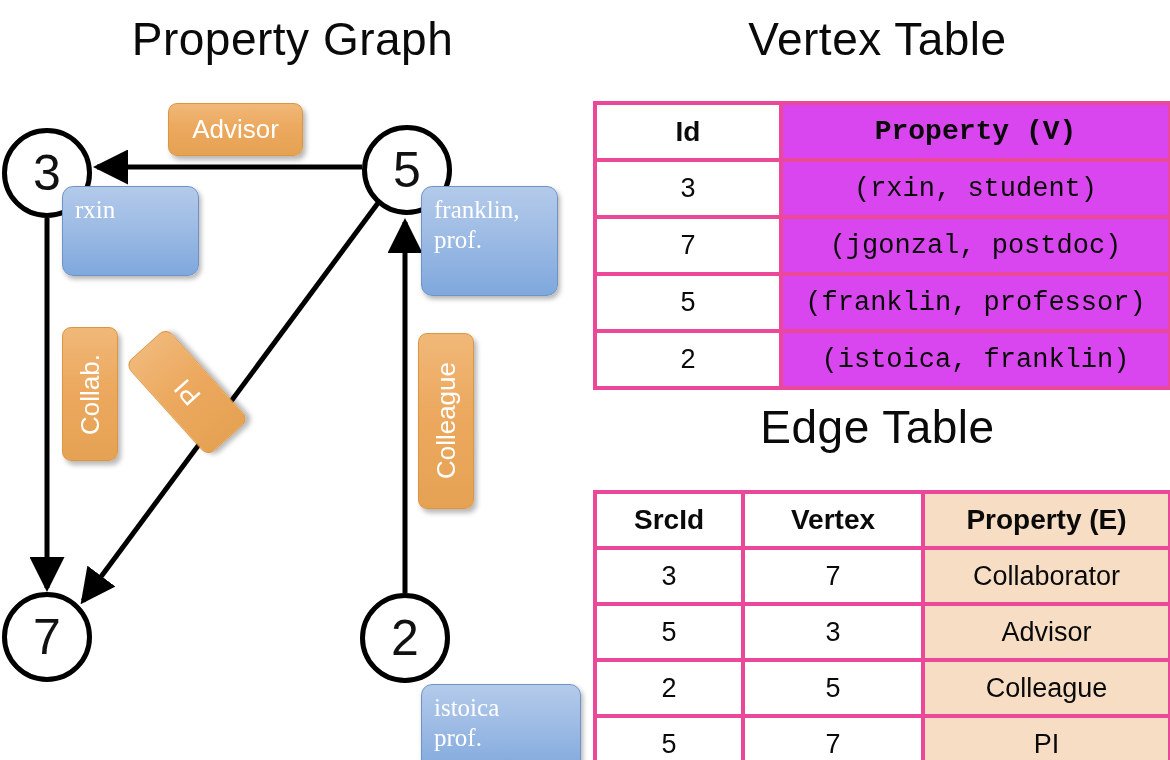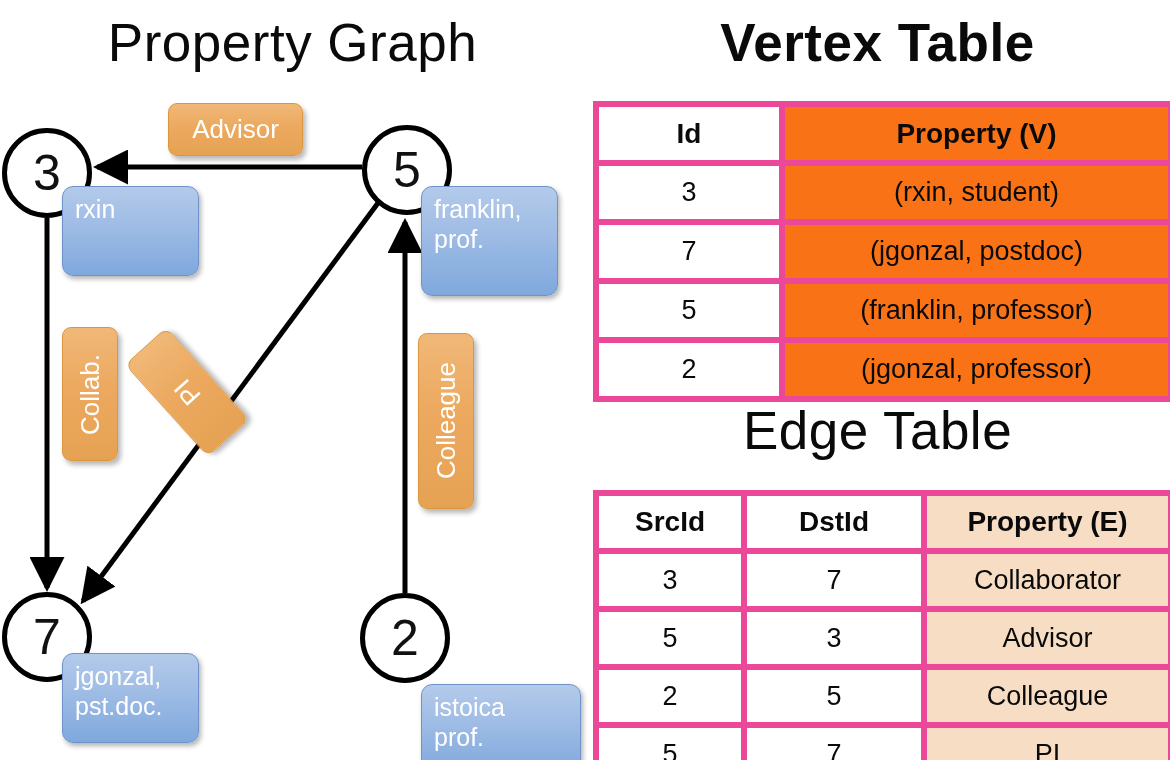--- a/index.html
+++ b/index.html
@@ -14,28 +14,28 @@
     overflow: hidden;
     font-family: "Liberation Sans", sans-serif;
     color: #000000;
   }
 
   
   .big-title {
     position: absolute;
     font-family: "Liberation Sans", sans-serif;
     font-weight: 300;
-    font-size: 53px;
+    font-size: 46px;
     letter-spacing: 0.5px;
     color: #0a0a0a;
     white-space: nowrap;
     text-align: center;
   }
   #title-property-graph { left: 0px;   top: 12px;  width: 585px; }
-  #title-vertex-table   { left: 585px; top: 12px;  width: 585px; font-weight: bold; }
+  #title-vertex-table   { left: 585px; top: 12px;  width: 585px; }
   #title-edge-table     { left: 585px; top: 400px; width: 585px; }
 
   
   #graph-area {
     position: absolute;
     left: 0; top: 0;
     width: 585px; height: 760px;
   }
   #graph-svg {
     position: absolute;
@@ -65,21 +65,21 @@
     border-radius: 11px;
     background: linear-gradient(180deg, #b3caea 0%, #a3bfe6 35%, #7fa8dd 100%);
     border: 1px solid #6f93c9;
     box-shadow: 2px 3px 5px rgba(0,0,0,0.30);
     color: #ffffff;
     font-size: 25px;
     font-weight: 300;
     line-height: 1.18;
     padding: 8px 0 0 12px;
     z-index: 6;
-    font-family: Liberation Sans, sans-serif;
+    font-family: Liberation Serif, serif;
   }
 
   .edge-label {
     position: absolute;
     box-sizing: border-box;
     border-radius: 9px;
     background: linear-gradient(180deg, #f0b878 0%, #eca95f 45%, #e6a253 100%);
     border: 1px solid #dd9640;
     box-shadow: 3px 4px 5px rgba(0,0,0,0.28);
     color: #ffffff;
@@ -99,33 +99,33 @@
   .edge-label span { white-space: nowrap; }
 
   
   table.data-table {
     position: absolute;
     border-collapse: collapse;
     table-layout: fixed;
     font-family: "Liberation Sans", sans-serif;
   }
   table.data-table td, table.data-table th {
-    border: 6px solid #ec4899;
+    border: 4px solid #ec4899;
     font-weight: 300;
     font-size: 27px;
     text-align: center;
     padding: 0;
     color: #0a0a0a;
   }
   table.data-table th {
     font-weight: 700;
     font-size: 28px;
   }
   .cell-plain { background: #ffffff; }
-  .cell-blue  { background: #f97316; }
+  .cell-blue  { background: #d946ef; font-family: Liberation Mono, monospace; }
   .cell-orange{ background: #f6ddc3; margin-top: 29px; }
 
   #vertex-table { left: 593px; top: 101px; width: 575px; }
   #vertex-table td, #vertex-table th { height: 53px; }
 
   #edge-table { left: 593px; top: 490px; width: 575px; }
   #edge-table td, #edge-table th { height: 52px; }
 </style>
 </head>
 <body>
@@ -172,24 +172,20 @@
 
   <div class="prop-box" style="left:62px; top:186px; width:137px; height:90px;">
     <div>rxin</div>
   </div>
 
   <div class="prop-box" style="left:421px; top:186px; width:137px; height:110px;">
     <div>franklin,</div>
     <div>prof.</div>
   </div>
 
-  <div class="prop-box" style="left:62px; top:653px; width:137px; height:90px;">
-    <div>jgonzal,</div>
-    <div>pst.doc.</div>
-  </div>
 
   <div class="prop-box" style="left:421px; top:684px; width:160px; height:90px;">
     <div>istoica</div>
     <div>prof.</div>
   </div>
 
   <div class="edge-label" style="left:168px; top:103px; width:135px; height:53px;">
     <span>Advisor</span>
   </div>
 
@@ -226,35 +222,35 @@
     <tr>
       <td class="cell-plain">7</td>
       <td class="cell-blue">(jgonzal, postdoc)</td>
     </tr>
     <tr>
       <td class="cell-plain">5</td>
       <td class="cell-blue">(franklin, professor)</td>
     </tr>
     <tr>
       <td class="cell-plain">2</td>
-      <td class="cell-blue">(jgonzal, professor)</td>
+      <td class="cell-blue">(istoica, franklin)</td>
     </tr>
   </tbody>
 </table>
 
 <table class="data-table" id="edge-table">
   <colgroup>
       <col style="width:148px">
       <col style="width:180px">
       <col style="width:247px">
     </colgroup>
   <thead>
     <tr>
       <th class="cell-plain">SrcId</th>
-      <th class="cell-plain">DstId</th>
+      <th class="cell-plain">Vertex</th>
       <th class="cell-orange">Property (E)</th>
     </tr>
   </thead>
   <tbody>
     <tr>
       <td class="cell-plain">3</td>
       <td class="cell-plain">7</td>
       <td class="cell-orange">Collaborator</td>
     </tr>
     <tr>

